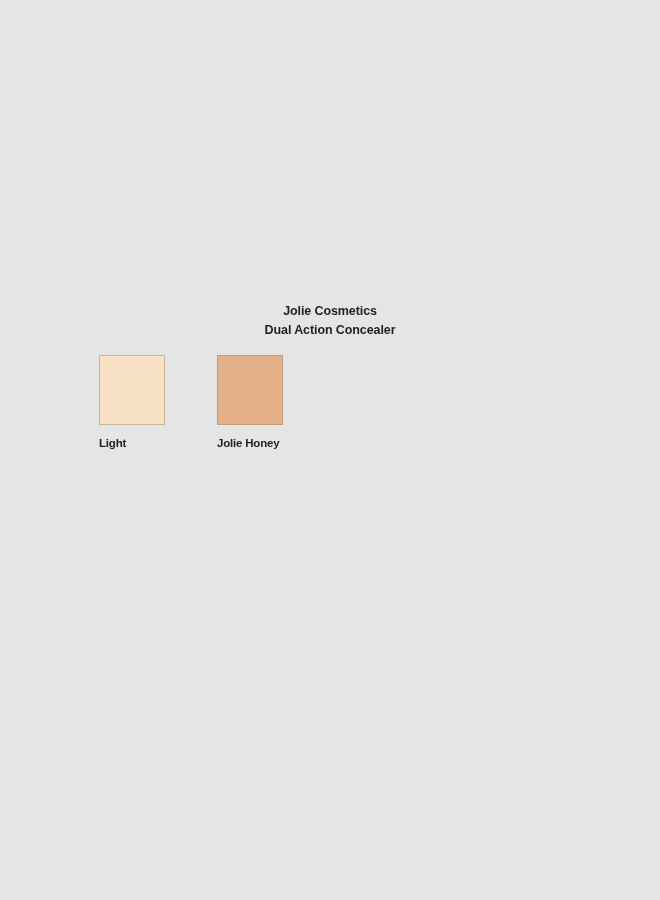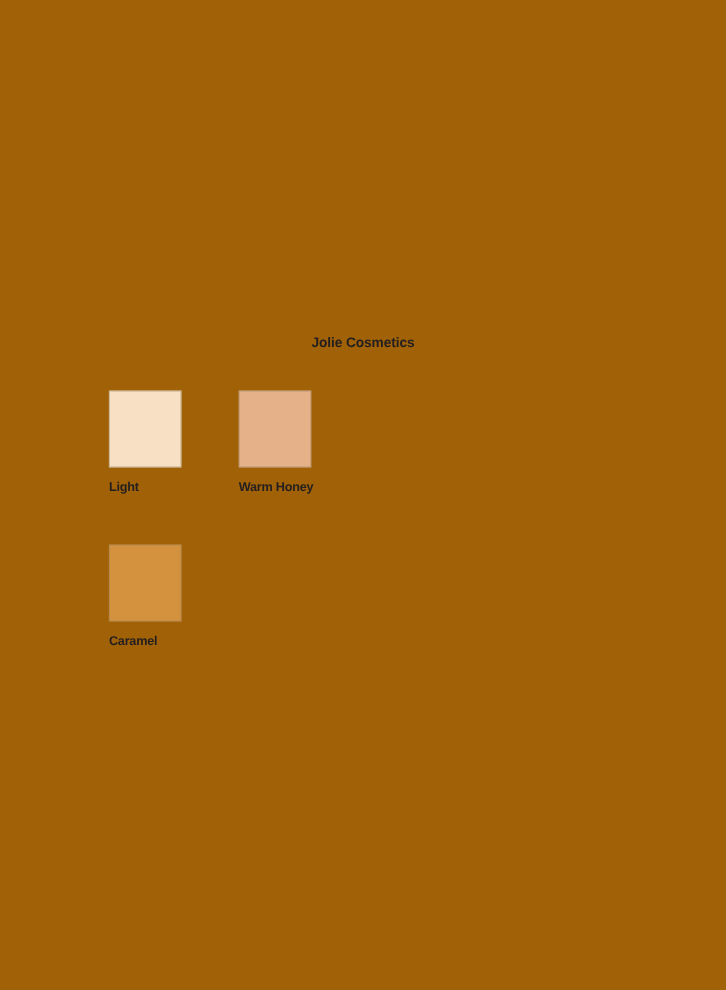--- a/index.html
+++ b/index.html
@@ -14,21 +14,21 @@
     font-family: "Liberation Sans", sans-serif;
     overflow: hidden;
   }
 
   .product-chart {
     position: absolute;
     left: 0;
     top: 0;
     width: 660px;
     height: 900px;
-    background: #a16207;
+    background: #e5e5e5;
   }
 
   .brand-heading {
     position: absolute;
     left: 0;
     top: 303px;
     width: 660px;
     text-align: center;
     line-height: 17px;
   }
@@ -86,47 +86,44 @@
     line-height: 13px;
   }
 </style>
 </head>
 <body style="background-color: rgb(255, 255, 255);">
 
 <div class="product-chart">
 
   <div class="brand-heading">
     <span class="brand-line line-1" style="color: rgb(35, 31, 32);">Jolie Cosmetics</span>
+    <span class="brand-line line-2" style="color: rgb(35, 31, 32);">Dual Action Concealer</span>
   </div>
 
   <div class="swatch-grid">
 
     <div class="swatch-row row-1">
 
       <div class="swatch-cell">
         <div class="swatch-chip" style="background-color: rgb(247, 224, 195);"></div>
         <div class="swatch-label">Light</div>
       </div>
 
 
 
 
 
       <div class="swatch-cell">
         <div class="swatch-chip" style="background-color: rgb(229, 177, 137);"></div>
-        <div class="swatch-label">Warm Honey</div>
+        <div class="swatch-label">Jolie Honey</div>
       </div>
 
     </div>
 
     <div class="swatch-row row-2">
 
 
-      <div class="swatch-cell">
-        <div class="swatch-chip" style="background-color: rgb(212, 145, 62);"></div>
-        <div class="swatch-label">Caramel</div>
-      </div>
 
     </div>
 
   </div>
 
 </div>
 
 </body></html>

